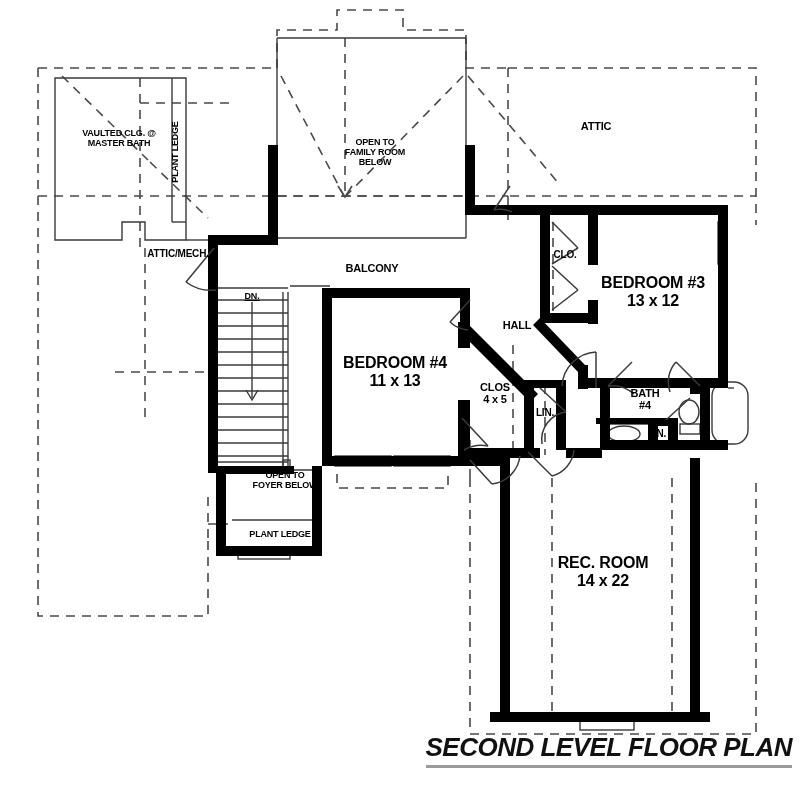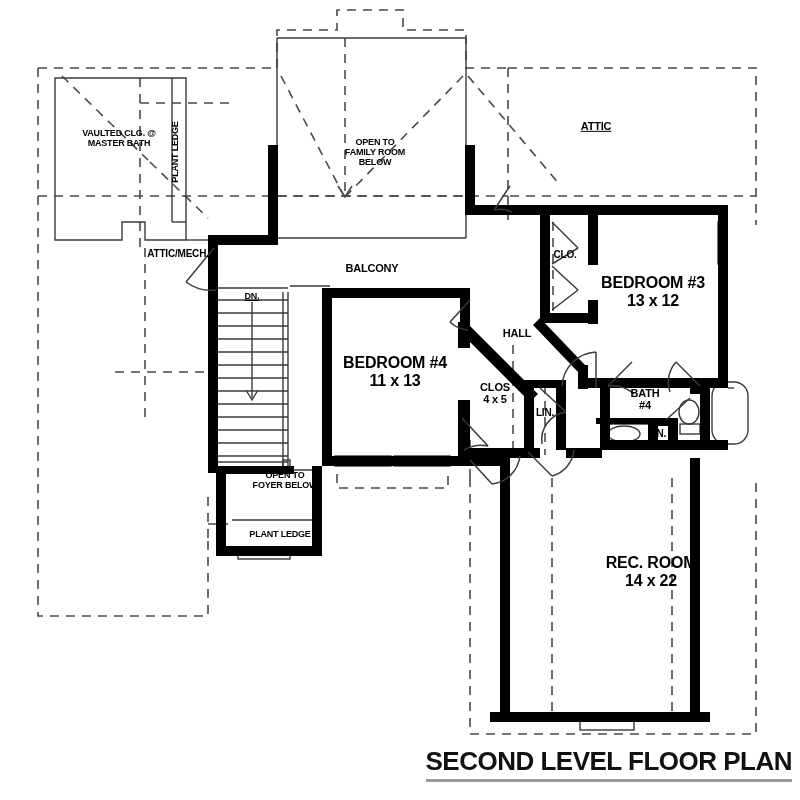--- a/index.html
+++ b/index.html
@@ -38,22 +38,23 @@
   .lbl.sz9  { font-size: 9px; }
   .lbl.sz10 { font-size: 10px; text-align: center; }
   .lbl.sz11 { font-size: 11px; }
   .lbl.sz12 { font-size: 16px; }
   .lbl.vert {
     transform: translate(-50%, -50%) rotate(-90deg);
   }
   #title-block {
     position: absolute;
     right: 8px;
-    bottom: 18px;
+    bottom: 32px;
     text-align: right;
+    font-style: italic;
   }
   #plan-title {
     font-family: "Liberation Sans", sans-serif;
     font-weight: bold;
     font-size: 26px;
     letter-spacing: -0.5px;
     color: #111111;
     white-space: pre;
   }
   #title-rule {
@@ -289,32 +290,32 @@
 
   <div class="lbl sz9" style="left:119px; top:138px;">VAULTED CLG. @
 MASTER BATH</div>
 
   <div class="lbl sz9 vert" style="left:175px; top:152px;">PLANT LEDGE</div>
 
   <div class="lbl sz9" style="left:375px; top:152px;">OPEN TO
 FAMILY ROOM
 BELOW</div>
 
-  <div class="lbl sz11" style="left:596px; top:126px;text-decoration:underline;">ATTIC</div>
+  <div class="lbl sz11" style="left:596px; top:126px;">ATTIC</div>
 
   <div class="lbl sz10" style="left:178px; top:254px;">ATTIC/MECH.</div>
 
   <div class="lbl sz11" style="left:372px; top:268px;">BALCONY</div>
 
   <div class="lbl sz10" style="left:565px; top:255px;">CLO.</div>
 
   <div class="lbl sz12" style="left:653px; top:292px;">BEDROOM #3
 13 x 12</div>
 
-  <div class="lbl sz11" style="left:517px; top:325px;margin-top:8px;">HALL</div>
+  <div class="lbl sz11" style="left:517px; top:325px;">HALL</div>
 
   <div class="lbl sz9" style="left:252px; top:296px;text-decoration:underline;">DN.</div>
 
   <div class="lbl sz12" style="left:395px; top:372px;">BEDROOM #4
 11 x 13</div>
 
   <div class="lbl sz11" style="left:495px; top:393px;">CLOS
 4 x 5</div>
 
   <div class="lbl sz10" style="left:545px; top:413px;">LIN.</div>
@@ -322,21 +323,21 @@
   <div class="lbl sz11" style="left:645px; top:399px;">BATH
 #4</div>
 
   <div class="lbl sz10" style="left:657px; top:434px;">LIN.</div>
 
   <div class="lbl sz9" style="left:285px; top:480px;">OPEN TO
 FOYER BELOW</div>
 
   <div class="lbl sz9" style="left:280px; top:534px;">PLANT LEDGE</div>
 
-  <div class="lbl sz12" style="left:603px; top:572px;margin-left:48px;">REC. ROOM
+  <div class="lbl sz12" style="left:603px; top:572px;">REC. ROOM
 14 x 22</div>
 
   <div id="title-block">
     <div id="plan-title">SECOND LEVEL FLOOR PLAN</div>
     <div id="title-rule"></div>
   </div>
 
 </div>
 
 </body></html>

